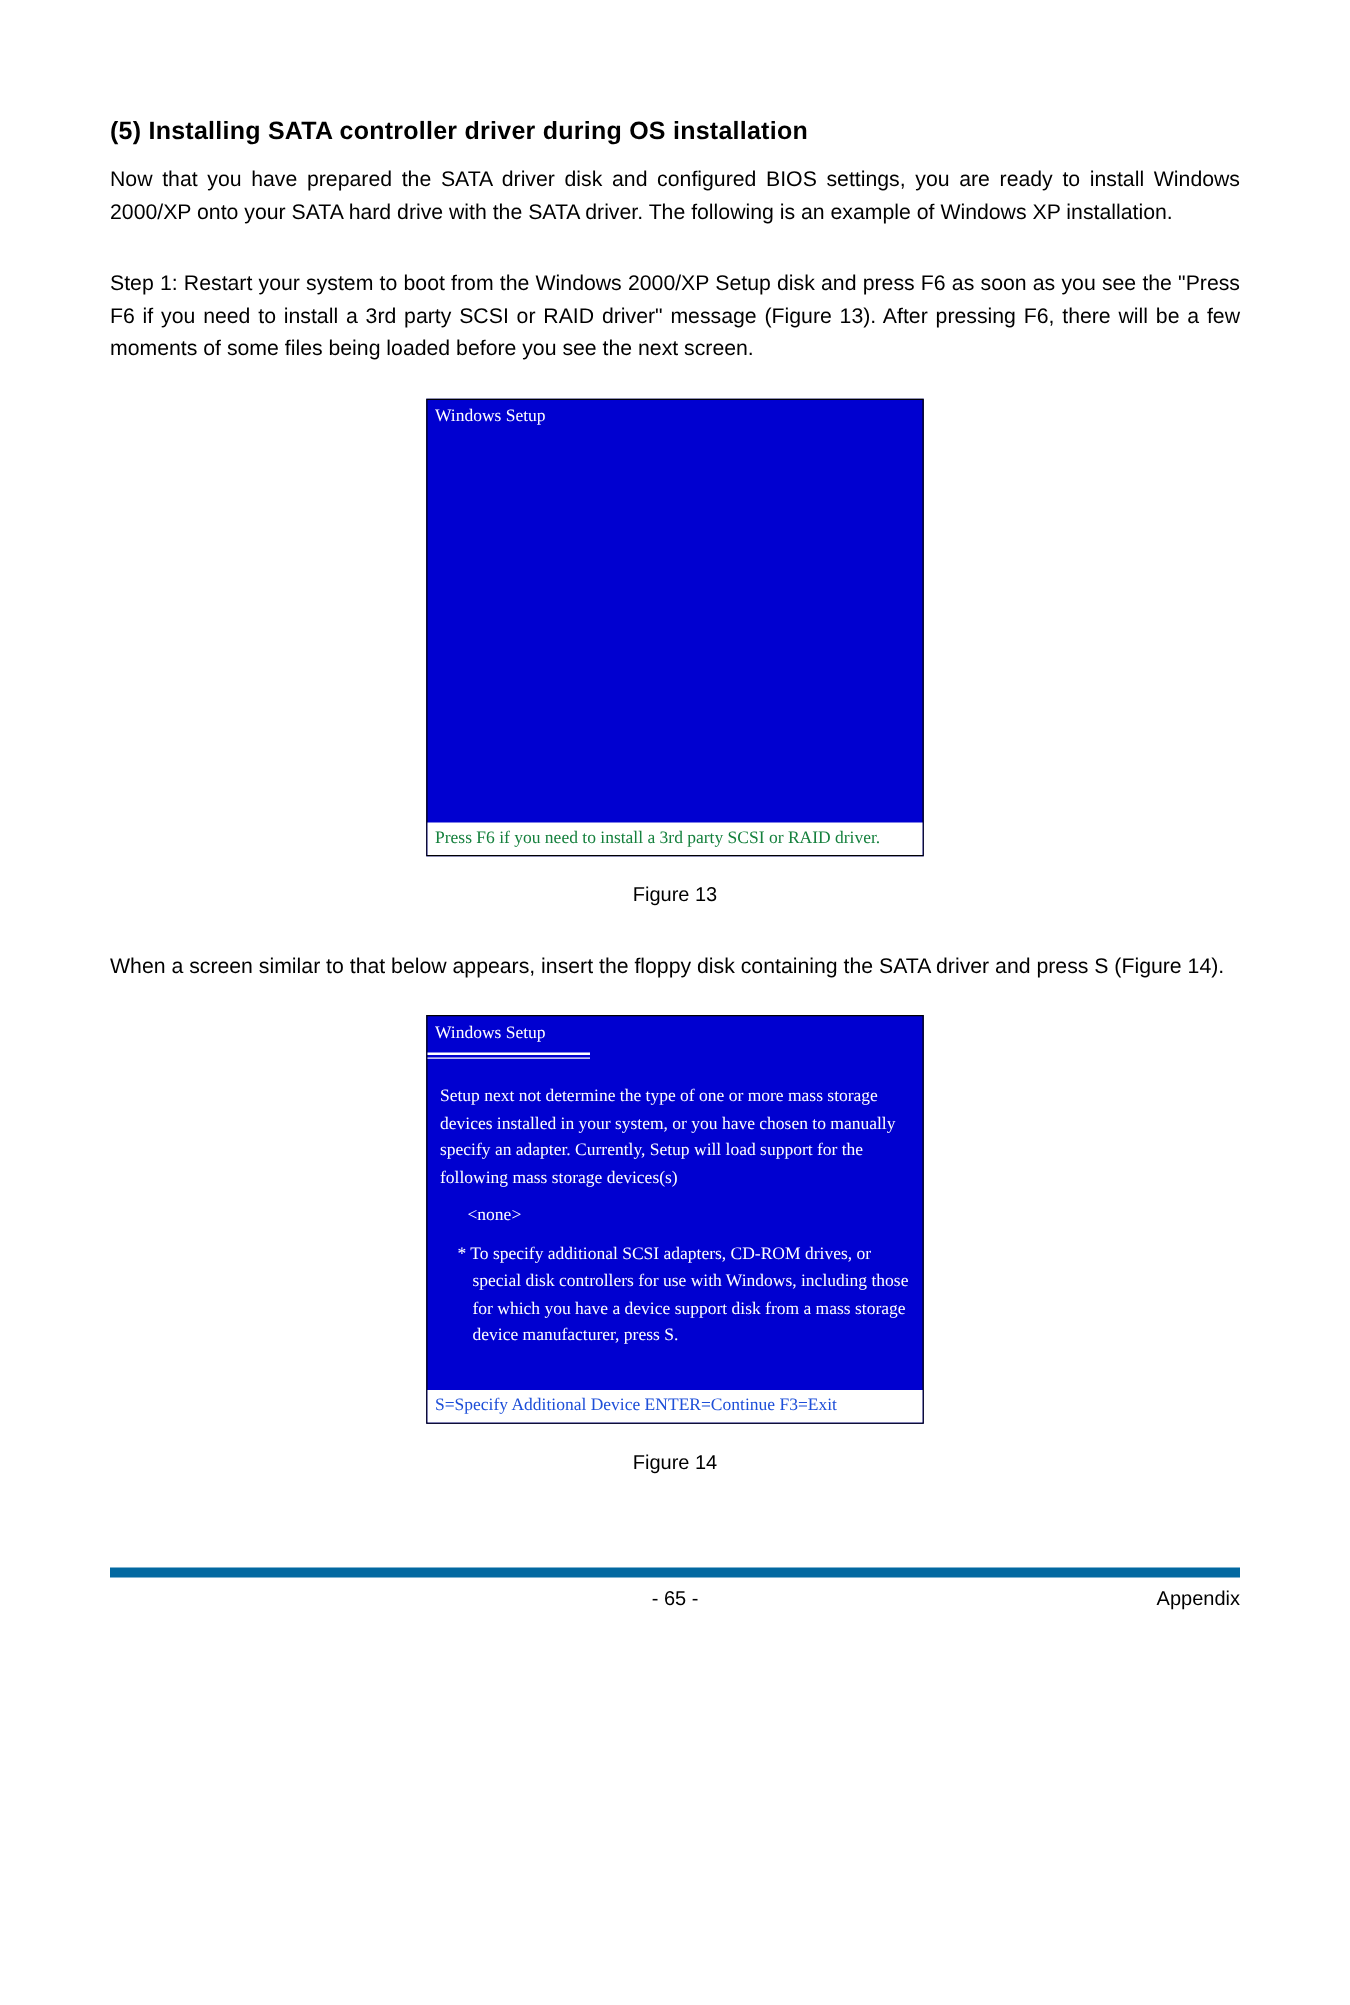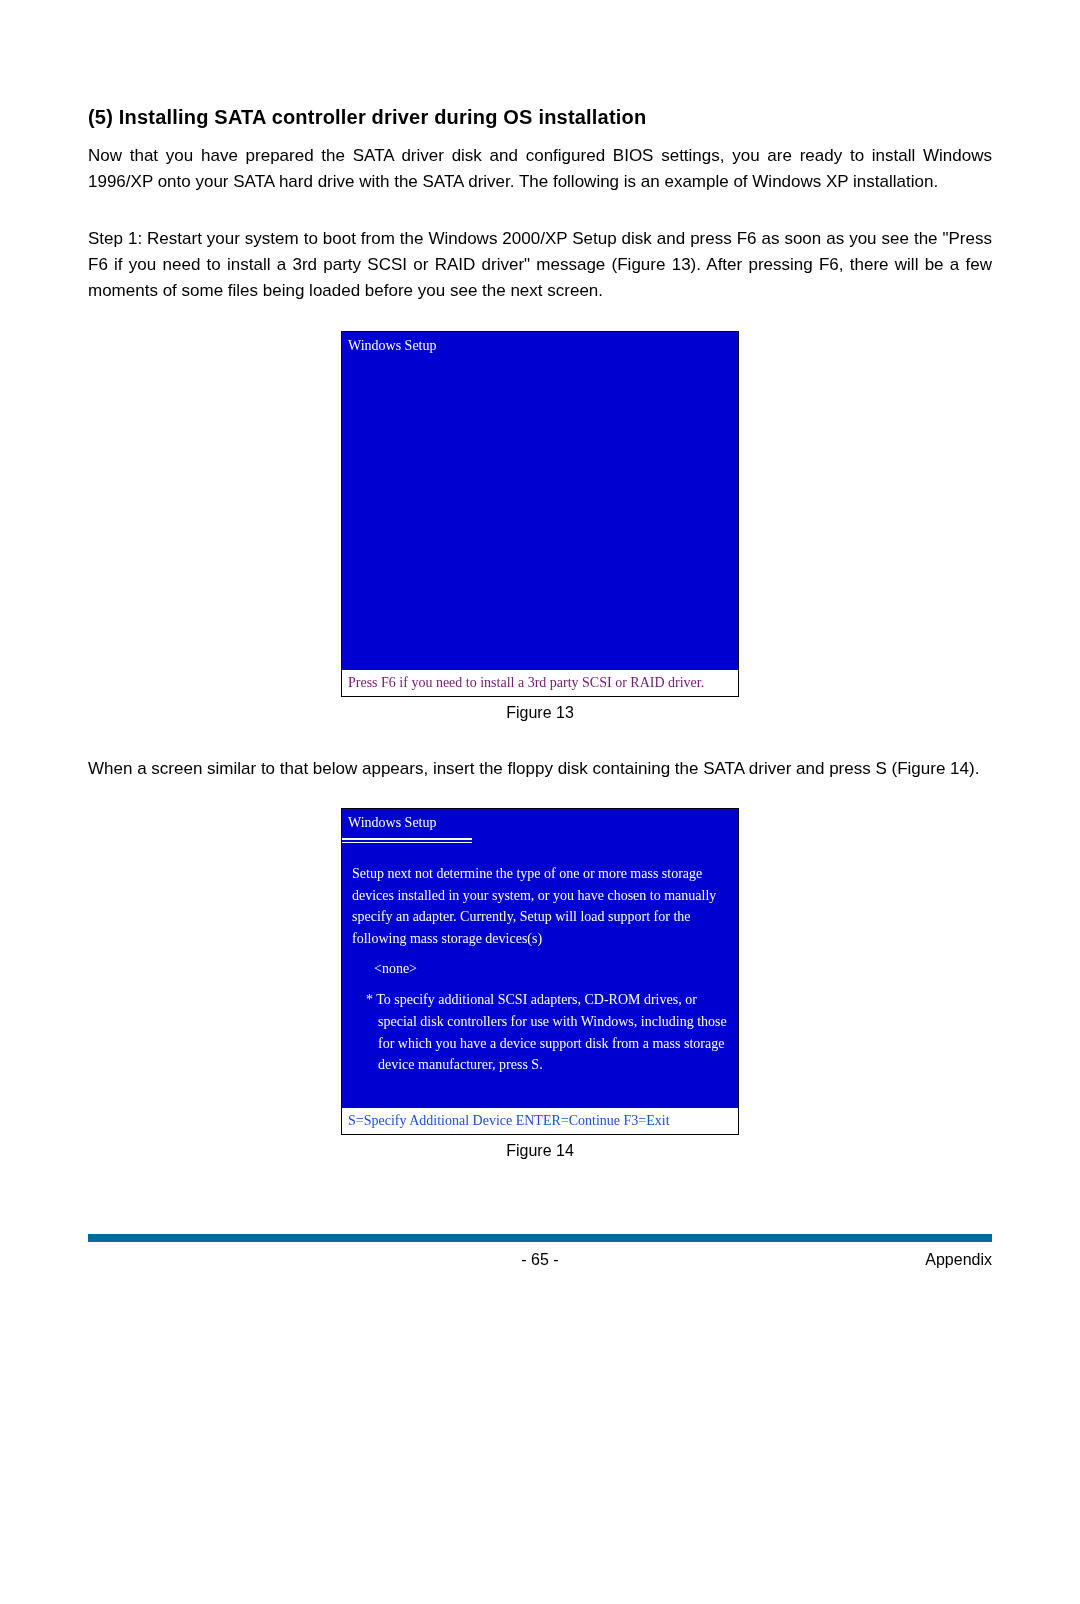--- a/index.html
+++ b/index.html
@@ -14,21 +14,20 @@
   }
   .page {
     padding: 90px 88px 40px 88px;
     box-sizing: border-box;
   }
   .section-title {
     font-weight: bold;
     font-size: 20px;
     margin-bottom: 10px;
     letter-spacing: 0.2px;
-    margin-top: 12px;
   }
   .para {
     text-align: justify;
     margin-bottom: 26px;
   }
   .para-gap {
     margin-top: 30px;
   }
   .figure-wrap {
     text-align: center;
@@ -47,27 +46,27 @@
     position: relative;
   }
   .setup-title {
     padding: 3px 6px 2px 6px;
   }
   .setup-body1 {
     height: 312px;
   }
   .setup-footer1 {
     background: #fff;
-    color: #701a75;
+    color: #15803d;
     padding: 2px 6px;
     font-size: 14px;
   }
   .caption {
     font-size: 16px;
-    margin-top: 4px;
+    margin-top: 20px;
   }
   .setup-body2 {
     padding: 6px 10px 26px 10px;
   }
   .hr-double {
     border: 0;
     border-top: 2px solid #fff;
     border-bottom: 1px solid #fff;
     height: 2px;
     width: 130px;
@@ -106,21 +105,21 @@
     padding: 0 0 36px 0;
   }
 </style>
 </head>
 <body>
 
 <div class="page">
 
   <div class="section-title">(5)  Installing SATA controller driver during OS installation</div>
 
-  <div class="para">Now that you have prepared the SATA driver disk and configured BIOS settings, you are ready to install Windows 1996/XP onto your SATA hard drive with the SATA driver. The following is an example of Windows XP installation.</div>
+  <div class="para">Now that you have prepared the SATA driver disk and configured BIOS settings, you are ready to install Windows 2000/XP onto your SATA hard drive with the SATA driver. The following is an example of Windows XP installation.</div>
 
   <div class="para para-gap">Step 1: Restart your system to boot from the Windows 2000/XP Setup disk and press F6 as soon as you see the "Press F6 if you need to install a 3rd party SCSI or RAID driver" message (Figure 13).  After pressing F6, there will be a few moments of some files being loaded before you see the next screen.</div>
 
   <div class="figure-wrap">
     <div class="setup-box">
       <div class="setup-title">Windows Setup</div>
       <div class="setup-body1"></div>
       <div class="setup-footer1">Press F6 if you need to install  a 3rd party SCSI or RAID driver.</div>
     </div>
     <div class="caption">Figure 13</div>

